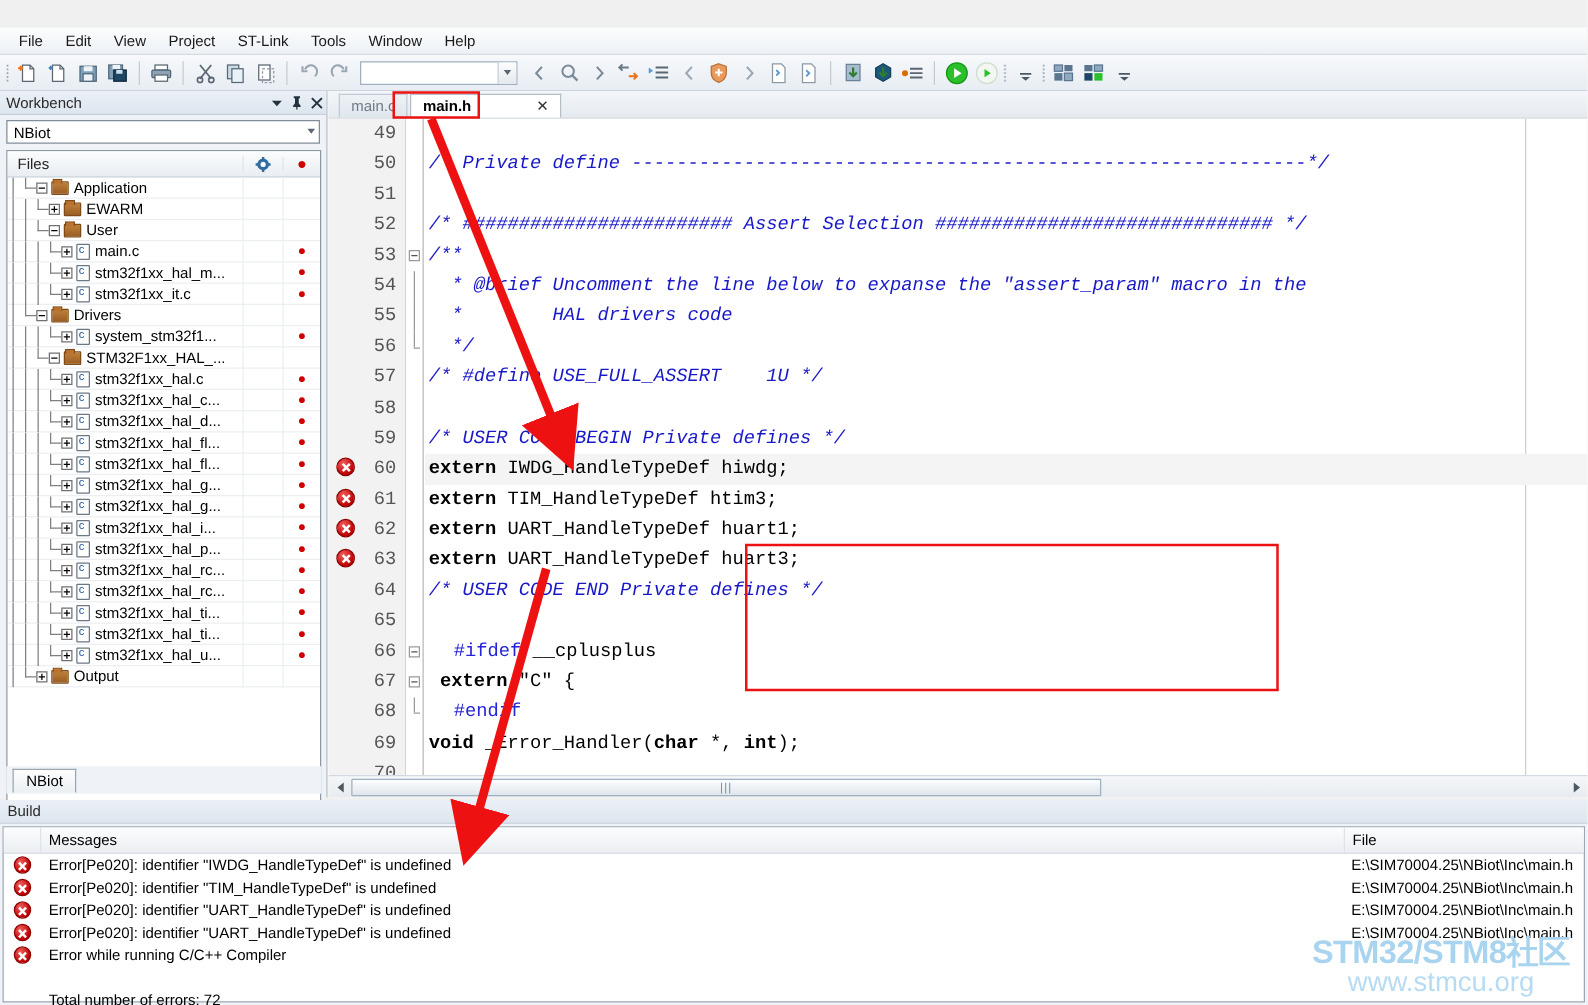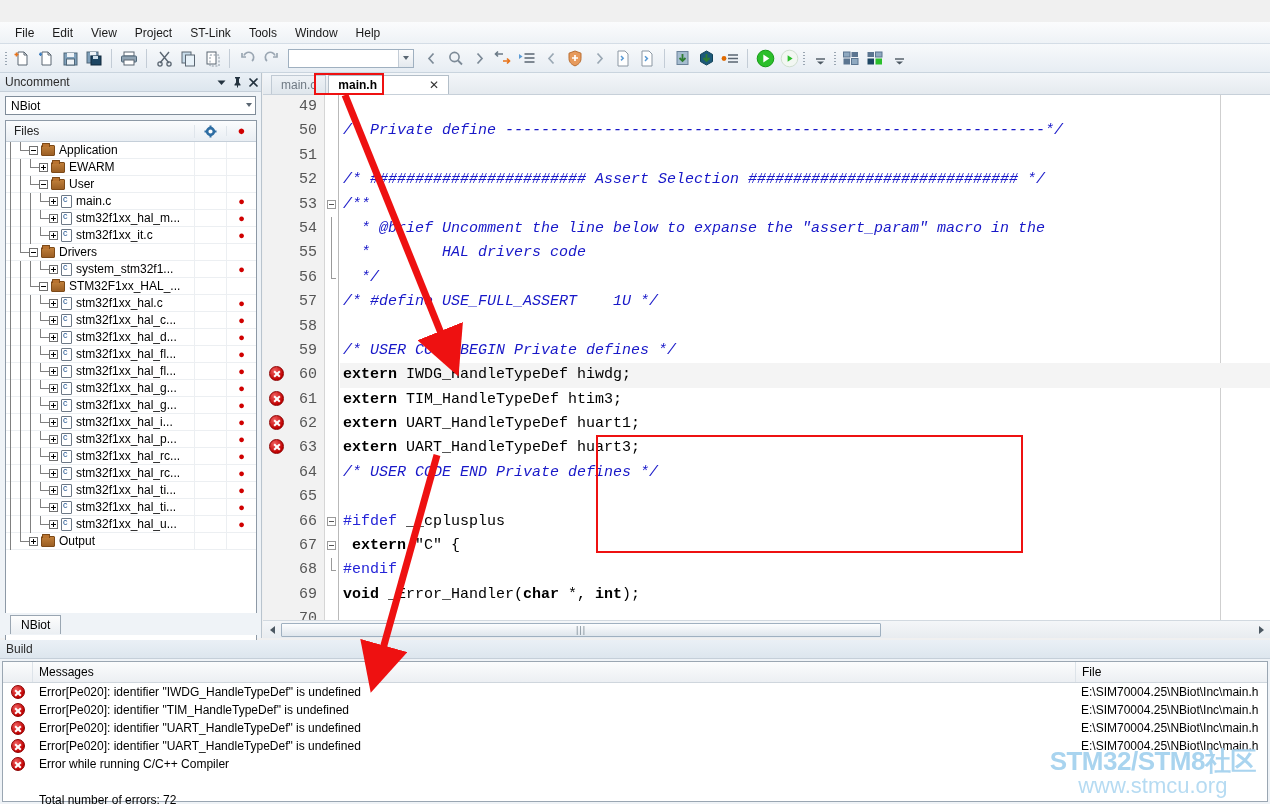--- a/index.html
+++ b/index.html
@@ -198,21 +198,21 @@
     font-family: "Liberation Mono", "DejaVu Sans Mono", monospace;
     font-size: 15px; line-height: 24.4px; white-space: pre;
   }
   .cl { position: relative; height: 24.4px; }
   .lnum {
     position: absolute; left: 0; width: 54px; text-align: right;
     color: #555; font-family: "Liberation Mono", monospace; font-size: 15px;
   }
   .ctext { position: absolute; left: 80px; color: #000; }
   .cmt { color: #1818c8; font-style: italic; }
-  .pp  { color: #2424d8; }
+  .pp  { color: #2424d8; margin-left: 20px; }
   .kw  { font-weight: bold; color: #000; }
   .errico {
     position: absolute; left: 6px; top: 3px; width: 15px; height: 15px; border-radius: 50%;
     background: radial-gradient(circle at 35% 30%, #f06060, #c00000 70%);
     border: 1px solid #8d0000;
   }
   .errico::before, .errico::after {
     content: ""; position: absolute; left: 2.5px; top: 6px; width: 8px; height: 2px; background: #fff;
   }
   .errico::before { transform: rotate(45deg); }
@@ -498,21 +498,21 @@
     <div class="tb-btn">
       <svg width="11" height="15" viewBox="0 0 11 15">
           <path d="M1 8h9" stroke="#4c5862" stroke-width="1.4"></path>
           <path d="M2 10.5l3.5 3 3.5-3" fill="#4c5862"></path>
         </svg>
     </div>
   </div>
 
   <div class="ws">
     <div class="ws-head">
-      <span class="t">Uncomment</span>
+      <span class="t">Workbench</span>
       <span class="btn">
         <svg width="11" height="11" viewBox="0 0 11 11">
             <path d="M1.5 3.5l4 4.5 4-4.5z" fill="#23323f"></path>
           </svg>
       </span>
       <span class="btn">
         <svg width="11" height="12" viewBox="0 0 11 12">
             <path d="M3 1h5v1.5H7v4l1.5 2v1h-6v-1L4 6.5v-4H3z" fill="#23323f"></path>
             <path d="M5.5 8.5v3" stroke="#23323f"></path>
           </svg>

